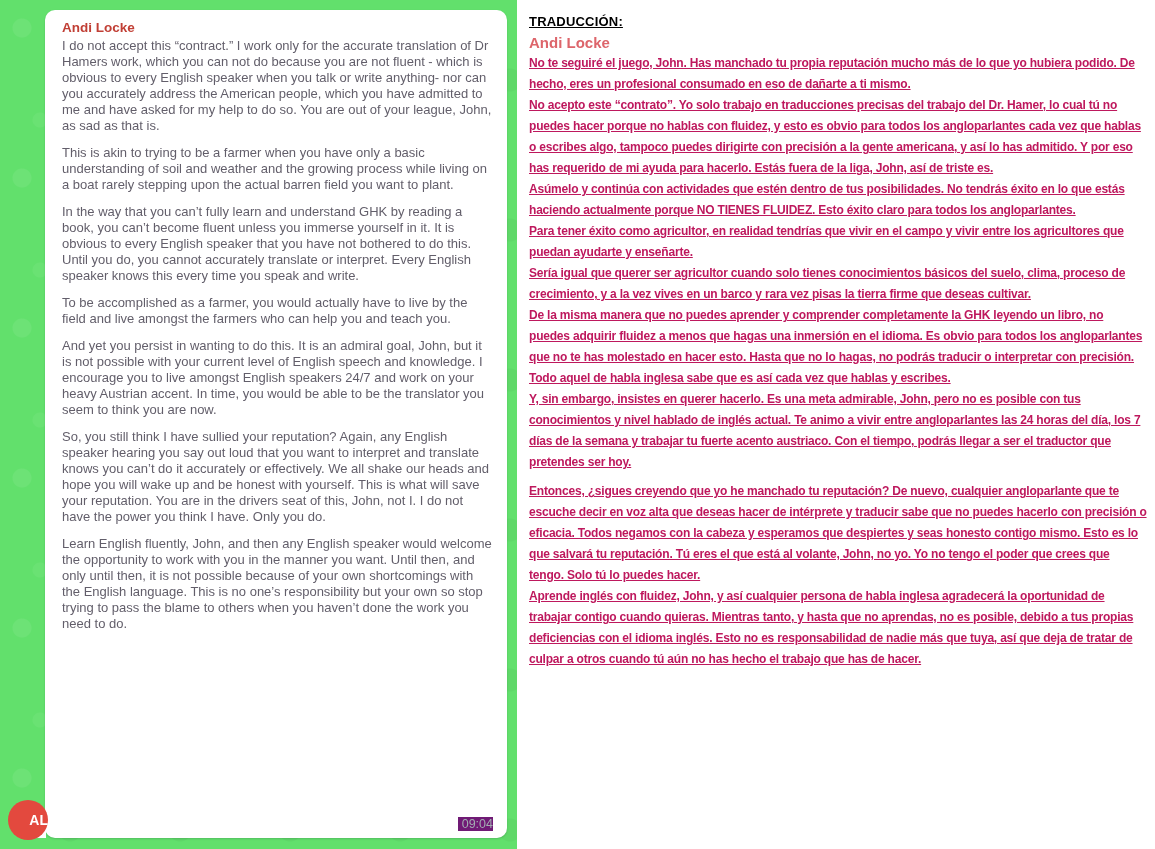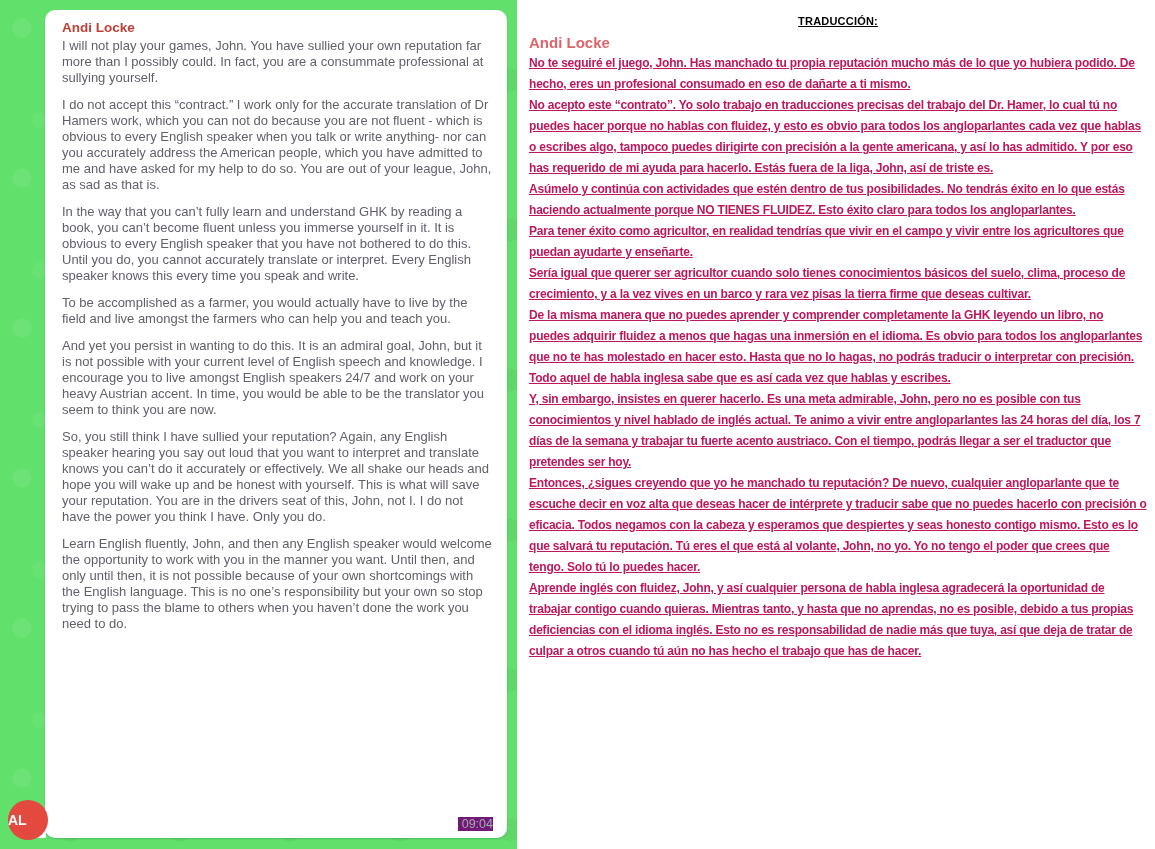--- a/index.html
+++ b/index.html
@@ -72,70 +72,69 @@
     position: absolute;
     left: 8px; bottom: 9px;
     width: 40px; height: 40px;
     border-radius: 50%;
     background: #e3493e;
     color: #ffffff;
     font-weight: 700;
     font-size: 14px;
     display: flex;
     align-items: center;
-    justify-content: flex-start;
+    justify-content: flex-end;
     cursor: pointer;
   }
 
   
   .translation-panel {
     flex: 1 1 auto;
     padding: 11px 8px 6px 12px;
     box-sizing: border-box;
     background: #ffffff;
   }
 
   .translation-heading {
     color: #000000;
     font-weight: 700;
-    font-size: 11px;
+    font-size: 13px;
     line-height: 21px;
     text-decoration: underline;
     letter-spacing: 0.2px;
-    text-align: center;
   }
 
   .translation-sender {
     color: #dd656b;
     font-weight: 700;
     font-size: 15px;
     line-height: 21px;
   }
 
   .translation-body p {
     margin: 0;
     color: #be185d;
     font-weight: 700;
     font-size: 12px;
     line-height: 21px;
     letter-spacing: -0.2px;
     text-decoration: underline;
   }
   
-  .translation-body p:nth-child(8) { }
+  .translation-body p:nth-child(8) { margin-top: 8px; }
 </style>
 </head>
 <body>
 
 <div class="chat-panel">
   <div class="bubble">
     <div class="sender-name">Andi Locke</div>
     <div class="message-text">
-        <p>I will not play your games, John. You have sullied your own reputation far more than I possibly could. In fact, you are a consummate professional at sullying yourself.</p>
         <p>I do not accept this “contract.”  I work only for the accurate translation of Dr Hamers work, which you can not do because you are not fluent - which is obvious to every English speaker when you talk or write anything- nor can you accurately address the American people, which you have admitted to me and have asked for my help to do so. You are out of your league, John, as sad as that is.</p>
+        <p>This is akin to trying to be a farmer when you have only a basic understanding of soil and weather and the growing process while living on a boat rarely stepping upon the actual barren field you want to plant.</p>
         <p>In the way that you can’t fully learn and understand GHK by reading a book, you can’t become fluent unless you immerse yourself in it. It is obvious to every English speaker that you have not bothered to do this. Until you do, you cannot accurately translate or interpret. Every English speaker knows this every time you speak and write.</p>
         <p>To be accomplished as a farmer, you would actually have to live by the field and live amongst the farmers who can help you and teach you.</p>
         <p>And yet you persist in wanting to do this. It is an admiral goal, John, but it is not possible with your current level of English speech and knowledge. I encourage you to live amongst English speakers 24/7 and work on your heavy Austrian accent. In time, you would be able to be the translator you seem to think you are now.</p>
         <p>So, you still think I have sullied your reputation?  Again, any English speaker hearing you say out loud that you want to interpret and translate knows you can’t do it accurately or effectively. We all shake our heads and hope you will wake up and be honest with yourself. This is what will save your reputation. You are in the drivers seat of this, John, not I. I do not have the power you think I have. Only you do.</p>
         <p>Learn English fluently, John, and then any English speaker would welcome the opportunity to work with you in the manner you want. Until then, and only until then, it is not possible because of your own shortcomings with the English language. This is no one’s responsibility but your own so stop trying to pass the blame to others when you haven’t done the work you need to do.</p>
       </div>
     <span class="timestamp">09:04</span>
   </div>
   <div class="avatar">
     <span>AL</span>

